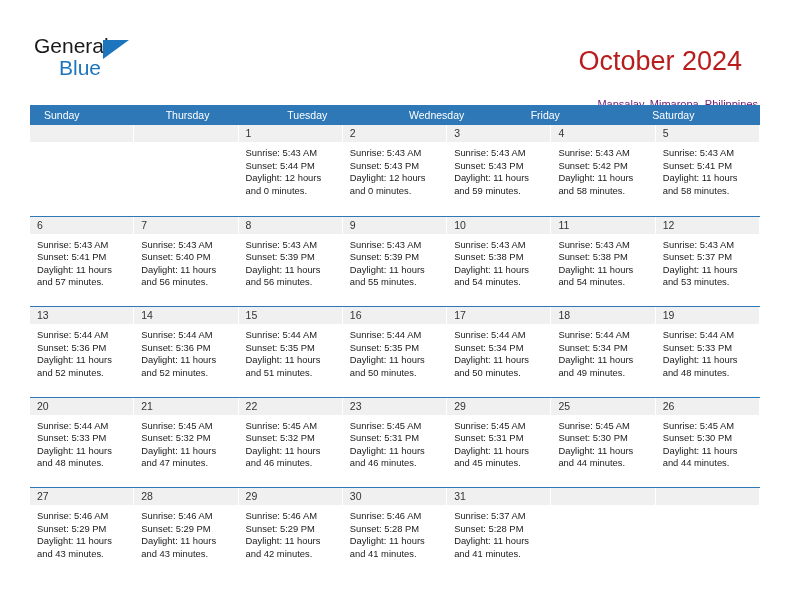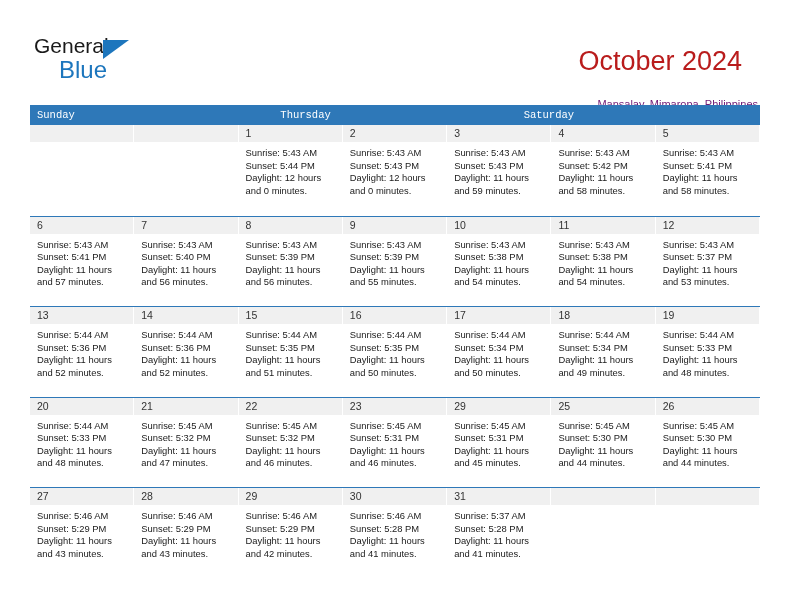--- a/index.html
+++ b/index.html
@@ -51,21 +51,21 @@
     top: 6px;
     width: 0;
     height: 0;
     border-left: 26px solid #1d76bd;
     border-bottom: 19px solid transparent;
   }
   .logo-blue {
     position: absolute;
     left: 25px;
     top: 22px;
-    font-size: 24px;
+    font-size: 21px;
     color: #1d76bd;
     font-family: "Liberation Sans", sans-serif;
   }
 
   .title-block {
     position: absolute;
     right: 34px;
     top: 28px;
     text-align: right;
   }
@@ -96,24 +96,23 @@
     display: flex;
     width: 730px;
     height: 20px;
     background: #2e78b8;
   }
   .weekday {
     flex: 1 1 0;
     color: #ffffff;
     font-size: 10.5px;
     line-height: 20px;
-    padding-left: 7px;
+    padding-left: 14px;
     box-sizing: border-box;
     white-space: nowrap;
-    font-family: Liberation Mono, monospace;
   }
 
   .week {
     display: flex;
     width: 730px;
     height: 90.5px;
     border-top: 1px solid #2e78b8;
     box-sizing: border-box;
   }
   .week:first-of-type {
@@ -167,20 +166,23 @@
       <h1 class="cal-title">October 2024</h1>
       <div class="cal-subtitle">Mansalay, Mimaropa, Philippines</div>
     </div>
 
   </div>
 
   <div class="calendar">
     <div class="weekday-row" id="weekday-row">
         <div class="weekday">Sunday</div>
         <div class="weekday">Thursday</div>
+        <div class="weekday">Tuesday</div>
+        <div class="weekday">Wednesday</div>
+        <div class="weekday">Friday</div>
         <div class="weekday">Saturday</div>
       </div>
     <div id="weeks-container">
         <div class="week">
           <div class="day-cell empty">
             <div class="day-head">
               <span class="day-num"></span>
             </div>
           </div>
           <div class="day-cell empty">

